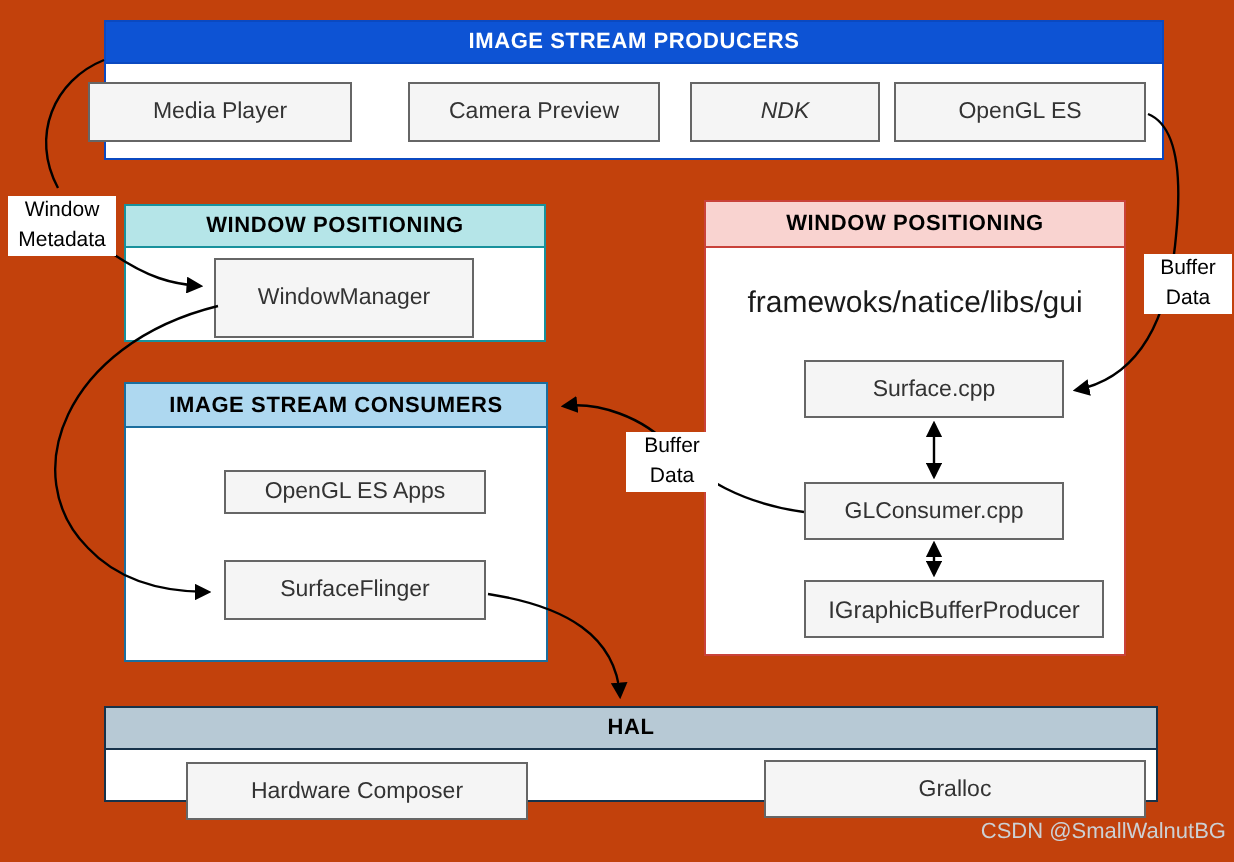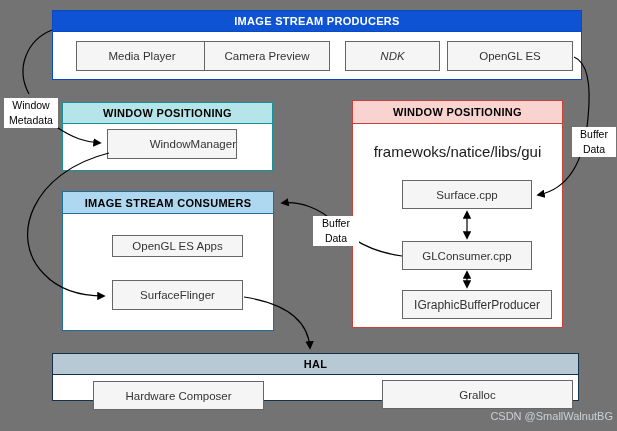--- a/index.html
+++ b/index.html
@@ -1,19 +1,19 @@
 <!DOCTYPE html>
 <html><head>
 <meta charset="utf-8">
 <style>
   html, body { margin: 0; padding: 0; background: #ffffff; }
   #canvas {
     position: relative;
     width: 617px; height: 431px;
-    background: #737373;
+    background: #c2410c;
     font-family: "Liberation Sans", sans-serif;
     overflow: hidden;
   }
   .frame {
     position: absolute;
     background: #ffffff;
     box-sizing: border-box;
     z-index: 1;
   }
   .frame-header {
@@ -41,25 +41,25 @@
     position: absolute;
     background: #f5f5f5;
     border: 1px solid #666666;
     box-sizing: border-box;
     display: flex; align-items: center; justify-content: center;
     font-size: 11.5px;
     color: #333333;
     white-space: nowrap;
     z-index: 1;
   }
-  #n-media-player   { left: 76px;  top: 41px;  width: 132px; height: 30px; }
+  #n-media-player   { left: 44px;  top: 41px;  width: 132px; height: 30px; }
   #n-camera-preview { left: 204px; top: 41px;  width: 126px; height: 30px; }
   #n-ndk            { left: 345px; top: 41px;  width: 95px;  height: 30px; font-style: italic; }
   #n-opengl-es      { left: 447px; top: 41px;  width: 126px; height: 30px; }
-  #n-windowmanager  { left: 107px; top: 129px; width: 130px; height: 30px; justify-content: flex-end; }
+  #n-windowmanager  { left: 107px; top: 129px; width: 130px; height: 40px; }
   #n-opengl-es-apps { left: 112px; top: 235px; width: 131px; height: 22px; }
   #n-surfaceflinger { left: 112px; top: 280px; width: 131px; height: 30px; }
   #n-surface-cpp    { left: 402px; top: 180px; width: 130px; height: 29px; }
   #n-glconsumer-cpp { left: 402px; top: 241px; width: 130px; height: 29px; }
   #n-igbp           { left: 402px; top: 290px; width: 150px; height: 29px; font-size: 12px; }
   #n-hw-composer    { left: 93px;  top: 381px; width: 171px; height: 29px; }
   #n-gralloc        { left: 382px; top: 380px; width: 191px; height: 29px; }
 
   #gui-path-label {
     position: absolute;

